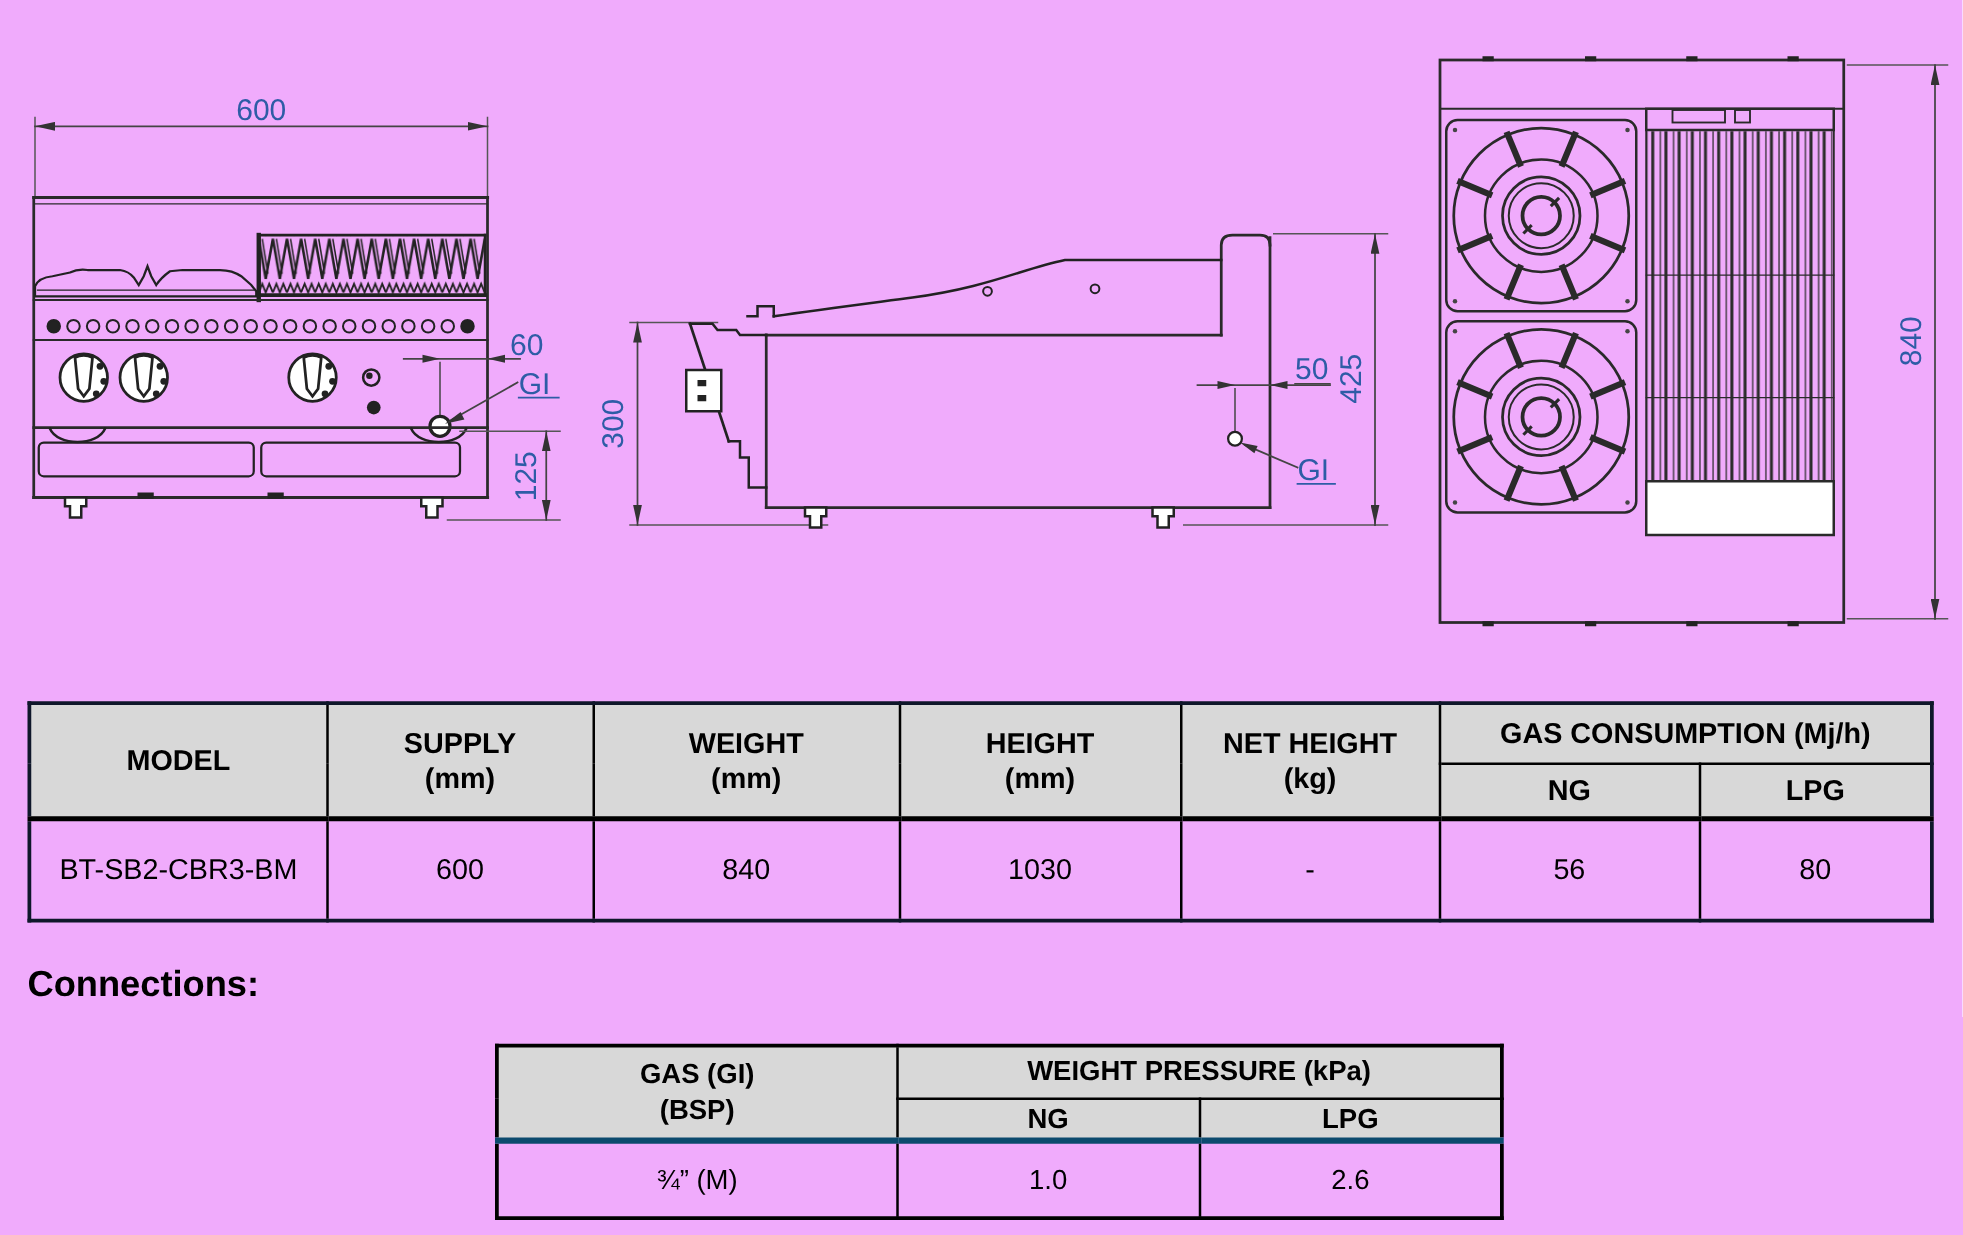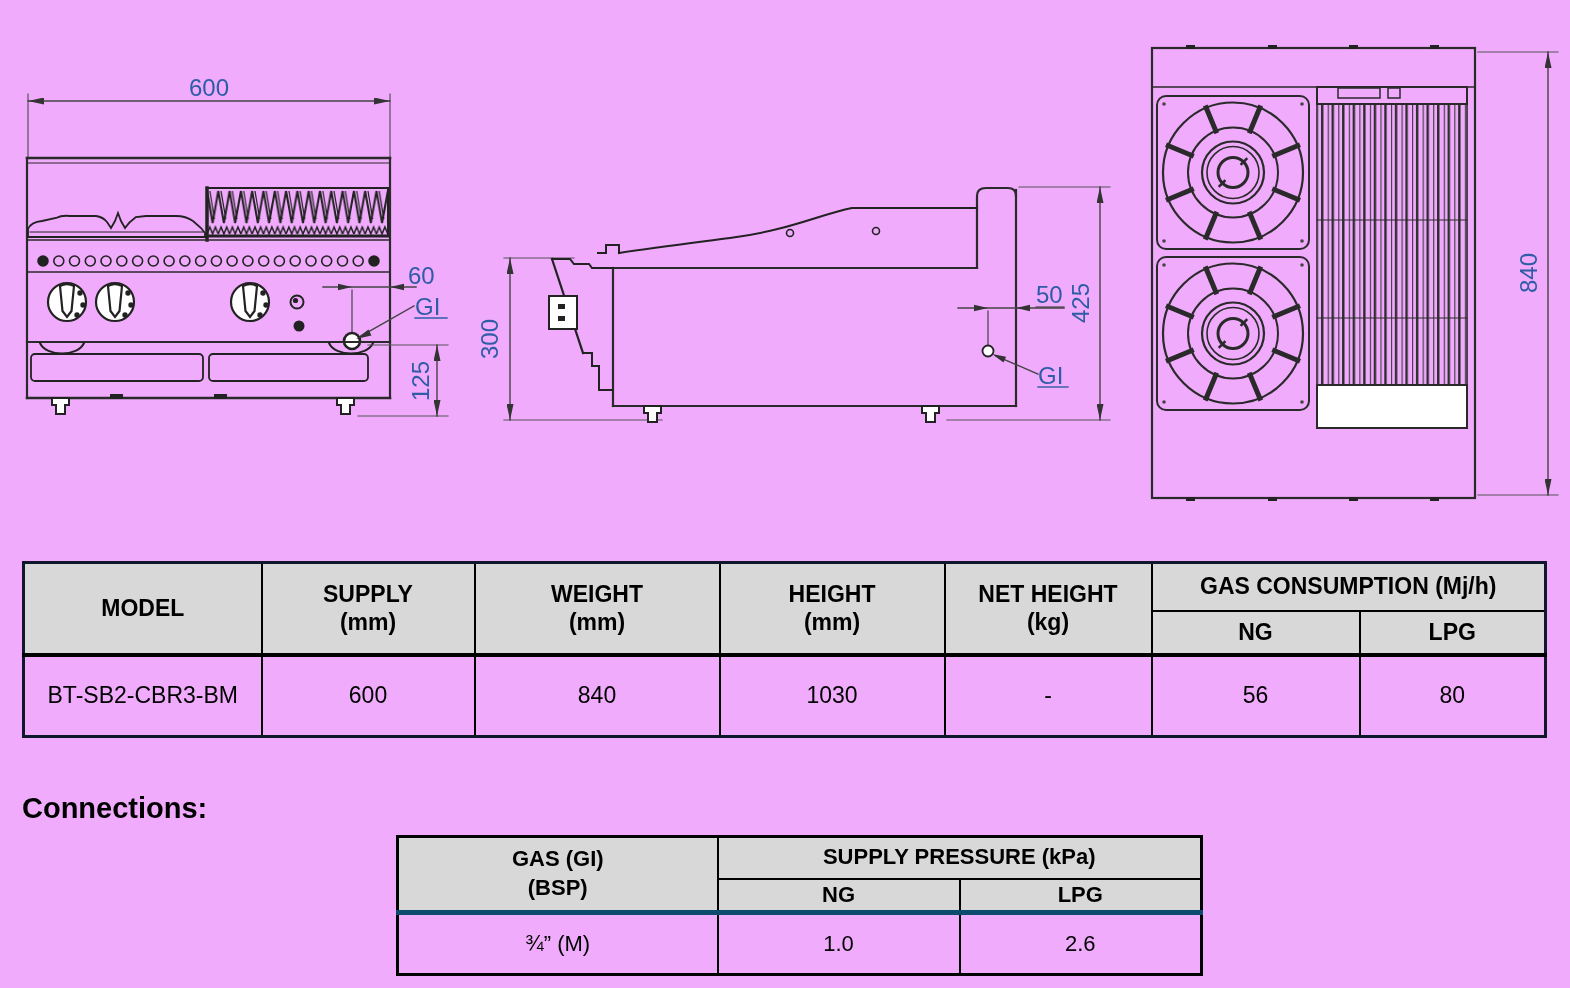--- a/index.html
+++ b/index.html
@@ -12,21 +12,21 @@
   
   .spec-table{position:absolute;left:22px;top:561px;border-collapse:collapse;table-layout:fixed;
               border:3px solid #0f172a;}
   .spec-table td{border:2px solid #000;text-align:center;vertical-align:middle;padding:0 4px;
                  font-size:23px;color:#000;}
   .spec-table td.hdr{background:#d8d8d8;font-weight:bold;white-space:pre-line;line-height:1.25;}
   .spec-table tr.body td{border-top:4px solid #000;height:78px;text-align:center;}
   .r1{height:48px;} .r2{height:44px;}
 
   
-  .connections-heading{position:absolute;left:22px;top:772px;font-size:29px;font-weight:bold;color:#000;margin-top:20px;}
+  .connections-heading{position:absolute;left:22px;top:772px;font-size:29px;font-weight:bold;color:#000;}
   .conn-table{position:absolute;left:396px;top:835px;border-collapse:collapse;table-layout:fixed;
               border:3px solid #000;}
   .conn-table td{border:2px solid #000;text-align:center;vertical-align:middle;
                  font-size:22px;color:#000;}
   .conn-table td.hdr{background:#d8d8d8;font-weight:bold;white-space:pre-line;line-height:1.3;}
   .conn-table tr.cbody td{border-top:5px solid #0c4a6e;height:56px;}
   .cr1{height:42px;} .cr2{height:30px;}
 </style>
 </head>
 <body>
@@ -325,21 +325,21 @@
 <table class="conn-table">
   <colgroup>
     <col style="width:320px">
         <col style="width:242px">
         <col style="width:242px">
   </colgroup>
   <tbody>
         <tr class="cr1">
     <td class="hdr" rowspan="2">GAS (GI)
 (BSP)</td>
-    <td class="hdr" colspan="2">SUPPLY PRESSURE (kPa)</td>
+    <td class="hdr" colspan="2">WEIGHT PRESSURE (kPa)</td>
   </tr>
   <tr class="cr2">
     <td class="hdr">NG</td>
     <td class="hdr">LPG</td>
   </tr>
   <tr class="cbody">
     <td>¾” (M)</td>
     <td>1.0</td>
     <td>2.6</td>
   </tr>

